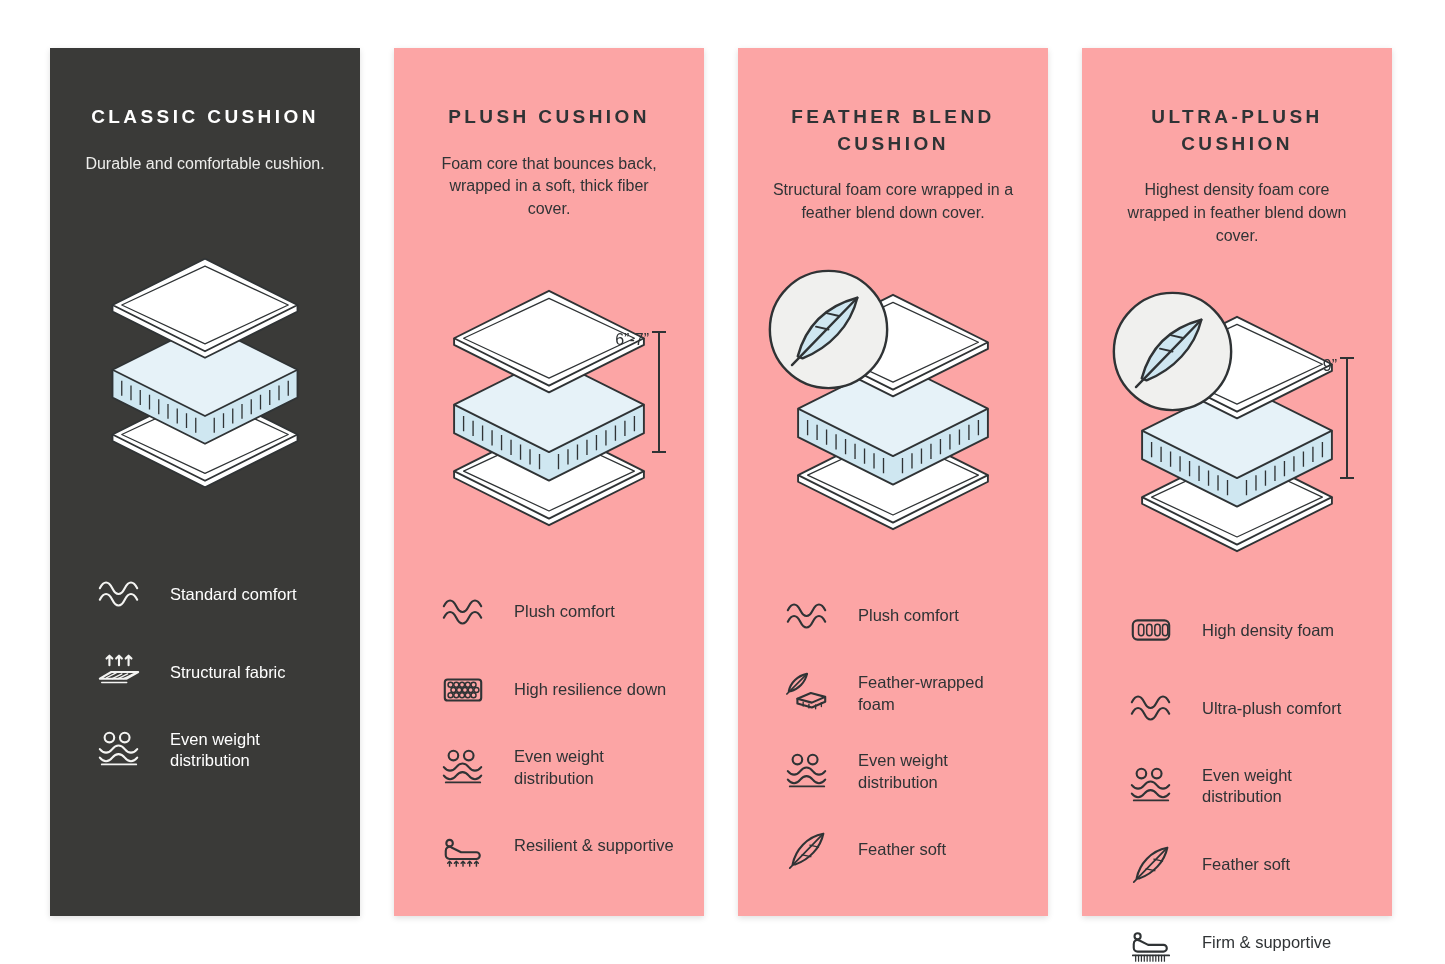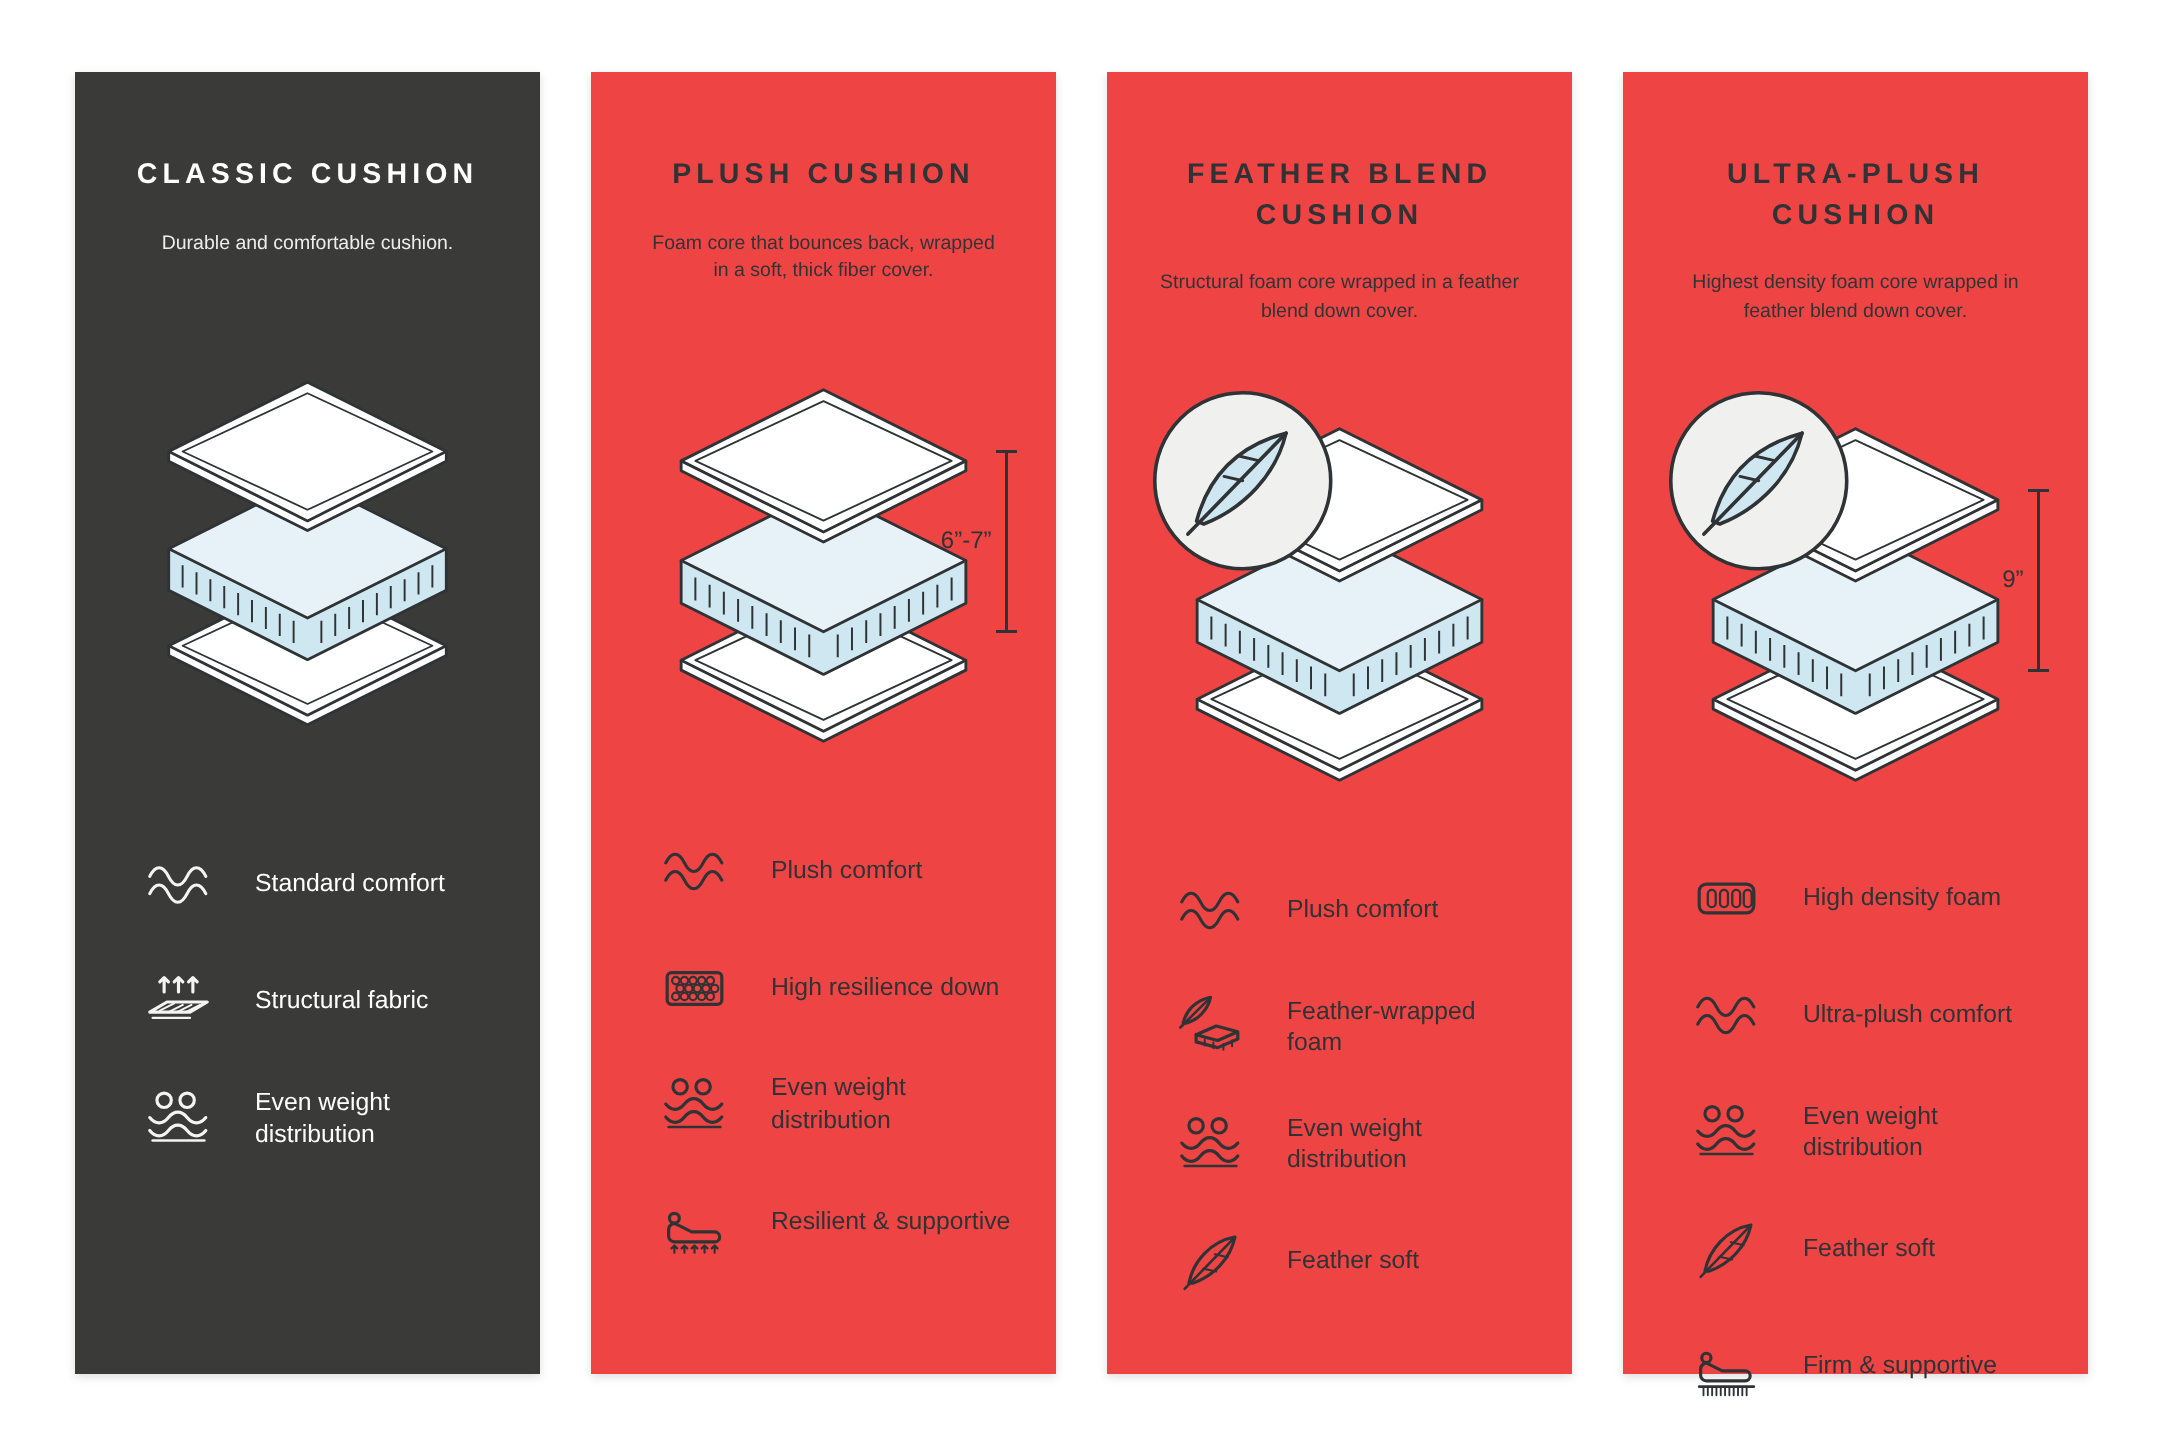--- a/index.html
+++ b/index.html
@@ -1,35 +1,35 @@
 <!DOCTYPE html>
 <html><head>
 <meta charset="utf-8">
 <style>
   *{margin:0;padding:0;box-sizing:border-box}
   html,body{width:1445px;height:964px;background:#FFFFFF;overflow:hidden;
     font-family:"Liberation Sans","DejaVu Sans",sans-serif;color:#2F3335}
   .wrap{position:relative;width:1157px;height:964px;padding:48px 0 0 50px;
     display:flex;gap:34px;align-items:flex-start}
-  .panel{width:310px;height:868px;background:#ef4444;
+  .panel{width:310px;height:868px;background:#fca5a5;
     box-shadow:0 2px 6px rgba(0,0,0,.13);
     padding:56px 30px 0;display:flex;flex-direction:column;align-items:center;flex:0 0 310px}
   .panel.dark{background:#3A3A38;color:#FFFFFF}
   .panel-title{font-size:19px;font-weight:700;letter-spacing:.18em;text-align:center;
     line-height:1.4;margin-bottom:22px;max-width:260px}
-  .panel-desc{font-size:13px;line-height:1.42;text-align:center;max-width:242px;
+  .panel-desc{font-size:16px;line-height:1.42;text-align:center;max-width:242px;
     margin-bottom:10px;color:#303436}
   .panel.dark .panel-desc{color:#EDEDEB}
   .illus{position:relative;width:100%;height:250px;display:flex;justify-content:center;
     margin-top:56px;margin-bottom:52px}
   .panel.dark .illus{margin-top:70px;margin-bottom:66px}
   .cushion-svg{display:block}
   .badge{position:absolute;left:-2px;top:-24px;width:125px;height:125px;z-index:2}
   .badge svg{width:125px;height:125px}
-  .measure{position:absolute;right:2px;top:44px;display:flex;align-items:center;gap:9px}
+  .measure{position:absolute;right:14px;top:44px;display:flex;align-items:flex-start;gap:9px}
   .measure-label{font-size:16px;color:#2F3335;white-space:nowrap}
   .measure-line{position:relative;width:2px;height:122px;background:#2F3335}
   .measure-line::before,.measure-line::after{content:"";position:absolute;left:-6px;
     width:14px;height:2px;background:#2F3335}
   .measure-line::before{top:0}
   .measure-line::after{bottom:0}
   .features{width:100%;padding-left:12px;display:flex;flex-direction:column;gap:32px}
   .feature{display:flex;align-items:center;gap:24px}
   .ficon{flex:0 0 54px;width:54px;display:flex;justify-content:center;color:#2F3335}
   .panel.dark .ficon{color:#F4F4F2}

